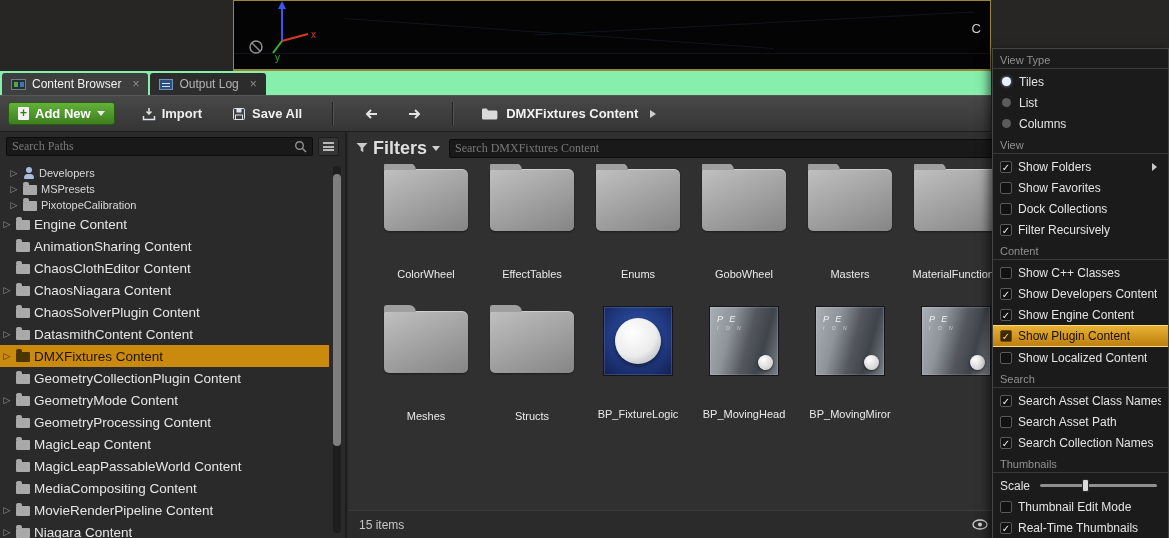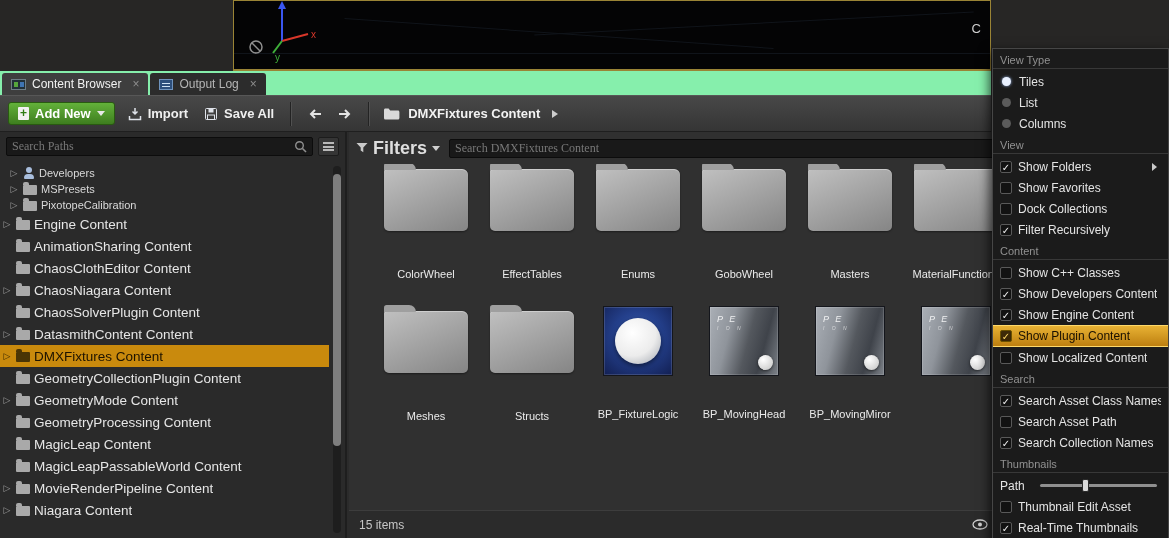--- a/index.html
+++ b/index.html
@@ -18,21 +18,21 @@
 .tab{height:22px;display:flex;align-items:center;gap:6px;padding:0 9px;background:#2c2c2c;color:#b5b5b5;font-size:12px;border-radius:3px 3px 0 0;}
 .tab.active{background:#3e3e3e;color:#f2f2f2;}
 .tab-close{color:#8d8d8d;font-size:12px;margin-left:5px;}
 .cb-icon{width:15px;height:11px;background:#223039;border:1px solid #6e7d86;position:relative;flex:none;}
 .cb-icon::before{content:'';position:absolute;left:2px;top:2px;width:4px;height:5px;background:#56a63c;}
 .cb-icon::after{content:'';position:absolute;left:8px;top:2px;width:4px;height:5px;background:#3f74b3;}
 .ol-icon{width:14px;height:11px;background:#2d4f7c;border:1px solid #6f93bd;position:relative;flex:none;}
 .ol-icon::before{content:'';position:absolute;left:2px;top:3px;width:8px;height:1px;background:#cfe2f4;box-shadow:0 3px 0 #cfe2f4;}
 
 
-.toolbar{position:absolute;top:95px;left:0;width:991px;height:37px;background:linear-gradient(#484848,#353535);border-top:1px solid #575757;border-bottom:1px solid #1f1f1f;display:flex;align-items:center;padding:0 8px;gap:10px;}
+.toolbar{position:absolute;top:95px;left:0;width:991px;height:37px;background:linear-gradient(#484848,#353535);border-top:1px solid #575757;border-bottom:1px solid #1f1f1f;display:flex;align-items:center;padding:0 8px;gap:24px;}
 .addnew-btn{display:flex;align-items:center;gap:6px;background:linear-gradient(#63b13a,#3e7e1f);border:1px solid #295a11;border-radius:3px;padding:3px 9px;color:#fff;font-weight:bold;font-size:13px;}
 .page-icon{width:11px;height:13px;background:#f2f2f2;border-radius:1px;position:relative;flex:none;}
 .page-icon::after{content:'+';position:absolute;left:2px;top:-1px;color:#2f7d14;font-size:12px;font-weight:bold;}
 .tool-btn{display:flex;align-items:center;gap:6px;color:#efefef;font-weight:bold;font-size:13px;padding:0 3px;}
 .sep{width:2px;height:24px;border-left:1px solid #232323;border-right:1px solid #515151;margin:0 3px;}
 .nav-btn{display:flex;align-items:center;padding:0 2px;}
 .crumb{display:flex;align-items:center;gap:8px;color:#f2f2f2;font-weight:bold;font-size:13px;}
 .caret{width:0;height:0;border:4px solid transparent;border-top:5px solid #e8e8e8;margin-top:4px;}
 .tri-right{width:0;height:0;border:4px solid transparent;border-left:6px solid #cdcdcd;margin-left:4px;}
 
@@ -267,20 +267,25 @@
           <span class="expander"></span>
           <span class="tree-folder folder"></span>
           <span class="tree-label">MagicLeap Content</span>
         </div>
         <div class="tree-row large">
           <span class="expander"></span>
           <span class="tree-folder folder"></span>
           <span class="tree-label">MagicLeapPassableWorld Content</span>
         </div>
         <div class="tree-row large">
+          <span class="expander"></span>
+          <span class="tree-folder folder"></span>
+          <span class="tree-label">MediaCompositing Content</span>
+        </div>
+        <div class="tree-row large">
           <span class="expander">▷</span>
           <span class="tree-folder folder"></span>
           <span class="tree-label">MovieRenderPipeline Content</span>
         </div>
         <div class="tree-row large">
           <span class="expander">▷</span>
           <span class="tree-folder folder"></span>
           <span class="tree-label">Niagara Content</span>
         </div>
       </div>
@@ -467,28 +472,28 @@
       <div class="menu-item">
         <span class="cbx"></span>
         <span class="mi-label">Search Asset Path</span>
       </div>
       <div class="menu-item">
         <span class="cbx">✓</span>
         <span class="mi-label">Search Collection Names</span>
       </div>
       <div class="menu-header">Thumbnails</div>
       <div class="menu-item">
-        <span class="mi-label slider-label">Path</span>
+        <span class="mi-label slider-label">Scale</span>
         <span class="slider-track">
           <span class="slider-handle" style="left:36%"></span>
         </span>
       </div>
       <div class="menu-item">
         <span class="cbx"></span>
-        <span class="mi-label">Thumbnail Edit Asset</span>
+        <span class="mi-label">Thumbnail Edit Mode</span>
       </div>
       <div class="menu-item">
         <span class="cbx">✓</span>
         <span class="mi-label">Real-Time Thumbnails</span>
       </div>
     </div>
 
 </div>
 
 </body></html>

